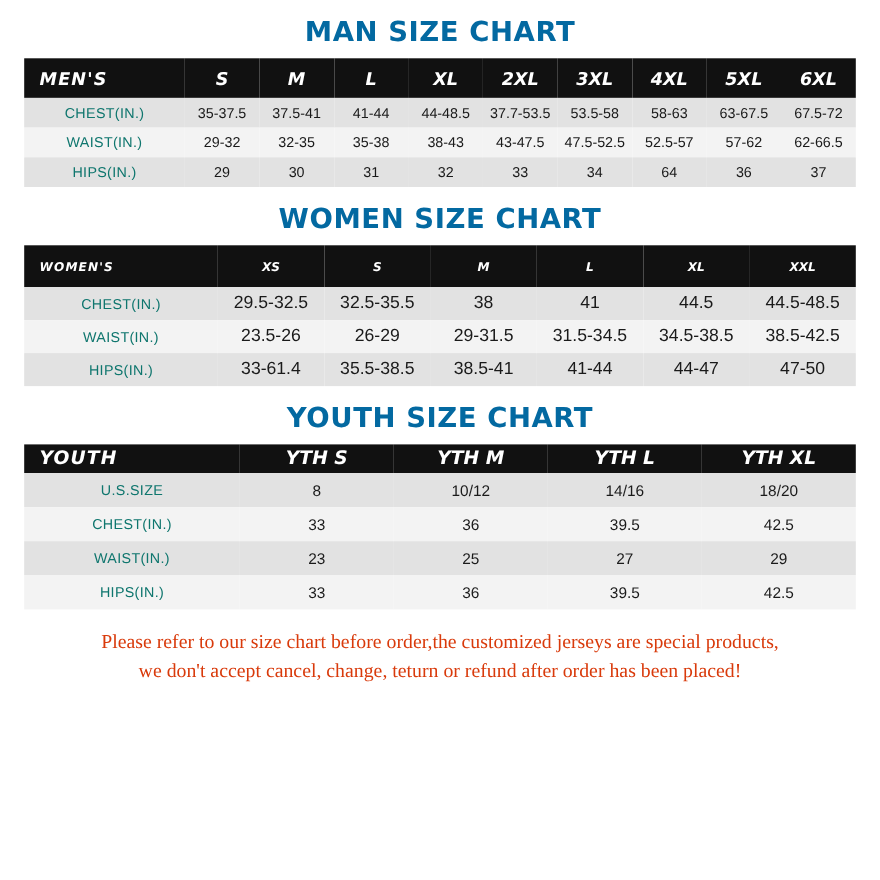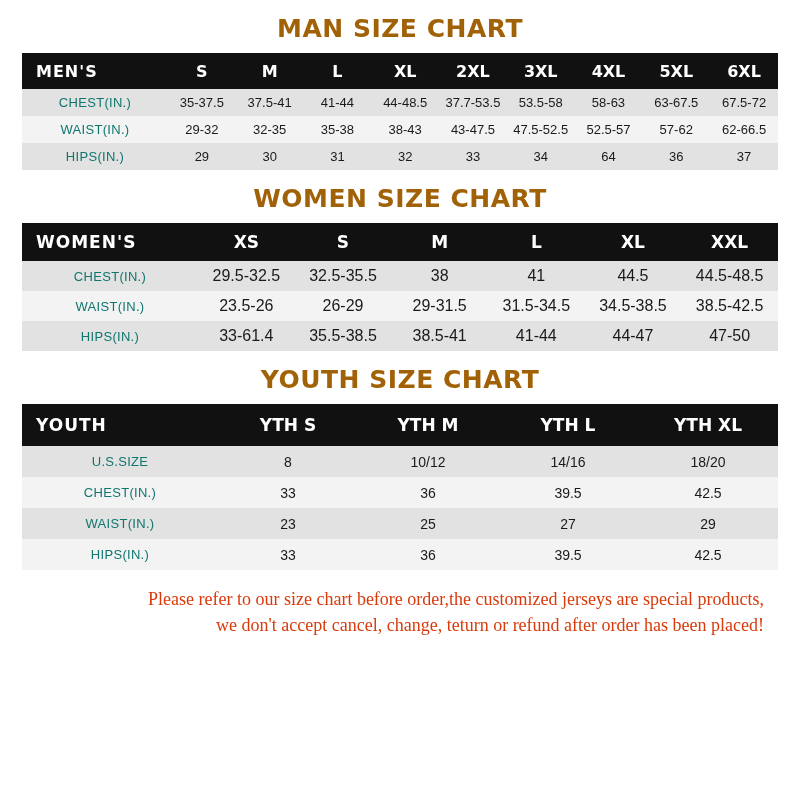--- a/index.html
+++ b/index.html
@@ -39,21 +39,21 @@
   }
   .white-body {
     padding: 0 22px;
     box-sizing: border-box;
   }
   .section-title {
     text-align: center;
     font-family: "DejaVu Sans", sans-serif;
     font-weight: bold;
     font-size: 25px;
-    color: #a16207;
+    color: #0369a1;
     letter-spacing: 0.5px;
     margin: 14px 0 10px 0;
   }
   .chart {
     width: 100%;
     border-collapse: collapse;
     table-layout: fixed;
   }
   .chart td {
     text-align: center;
@@ -64,45 +64,46 @@
     font-family: "Liberation Sans", sans-serif;
     white-space: nowrap;
   }
   .chart tr.head-row td {
     background: #111111;
     color: #ffffff;
     font-weight: bold;
     font-size: 16px;
     height: 36px;
     font-family: "DejaVu Sans", sans-serif;
+    font-style: italic;
   }
   .chart tr.head-row td.rowlabel {
     text-align: left;
     padding-left: 14px;
     letter-spacing: 1px;
   }
   .chart tr.band-a td { background: #e2e2e2; }
   .chart tr.band-b td { background: #f3f3f3; }
   .chart td.rowlabel {
     text-align: center;
     font-size: 13px;
     letter-spacing: 0.3px;
     color: #0f766e;
   }
   .men-chart tr.head-row td.rowlabel { width: 130px; }
   .women-chart tr.head-row td.rowlabel { width: 160px; }
   .youth-chart tr.head-row td.rowlabel { width: 180px; }
   .women-chart td { font-size: 16px; height: 30px; }
-  .women-chart tr.head-row td { font-size: 17px; height: 38px; }
+  .women-chart tr.head-row td { font-size: 11px; height: 38px; }
   .youth-chart td { font-size: 14px; height: 31px; }
-  .youth-chart tr.head-row td { font-size: 17px; height: 42px; margin-left: 48px; }
+  .youth-chart tr.head-row td { font-size: 17px; height: 26px; margin-left: 48px; }
   .footer-note {
     margin-top: 16px;
     padding: 0 14px;
-    text-align: right;
+    text-align: center;
     color: #d93a0b;
     font-family: "Liberation Serif", serif;
     font-size: 18px;
     line-height: 1.45;
   }
   .footer-note div { white-space: nowrap; }
 </style>
 </head>
 <body>
 

